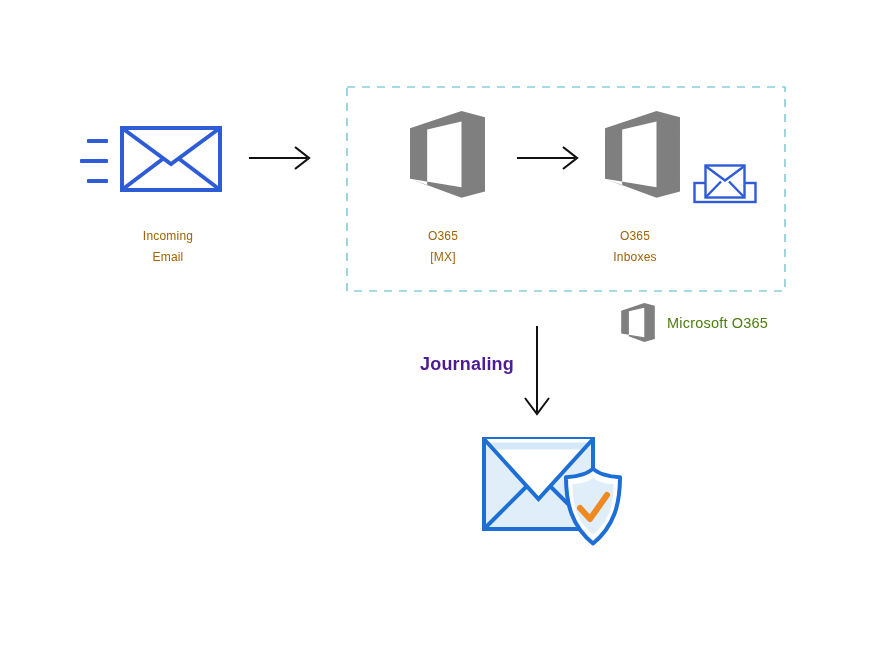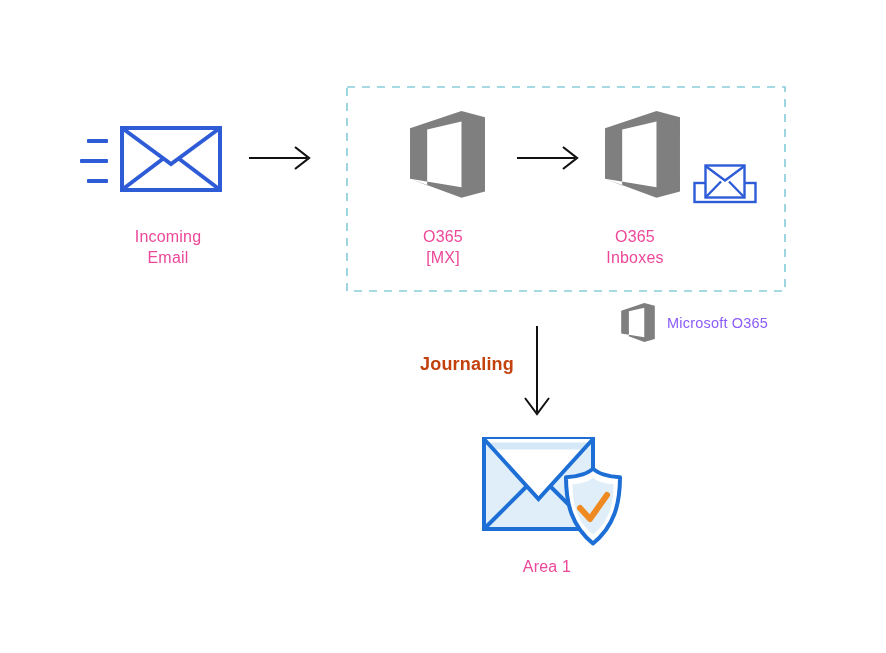--- a/index.html
+++ b/index.html
@@ -2,29 +2,29 @@
 <html><head>
 <meta charset="utf-8">
 <style>
   html,body{margin:0;padding:0;}
   body{
     width:886px;height:653px;position:relative;background:#ffffff;overflow:hidden;
     font-family:"Liberation Sans","DejaVu Sans",sans-serif;
   }
   .abs{position:absolute;}
   .node-label{
-    text-align:center;color:#ec4899;font-size:16px;line-height:21px;letter-spacing:.2px;
+    text-align:center;color:#a16207;font-size:12px;line-height:21px;letter-spacing:.2px;
   }
   .node-label span{display:block;}
   .speed-line{position:absolute;height:4px;background:#2e5bd6;border-radius:1px;}
   .journaling{
-    color:#c2410c;font-size:18px;font-weight:600;letter-spacing:.2px;
+    color:#4c1d95;font-size:18px;font-weight:600;letter-spacing:.2px;
   }
   .legend-text{
-    color:#8b5cf6;font-size:14.5px;letter-spacing:.2px;
+    color:#4d7c0f;font-size:14.5px;letter-spacing:.2px;
   }
   svg{display:block;overflow:visible;}
 </style>
 </head>
 <body>
 
 <div class="speed-line" style="left:87px;top:139px;width:21px;"></div>
 <div class="speed-line" style="left:80px;top:159px;width:28px;"></div>
 <div class="speed-line" style="left:87px;top:179px;width:21px;"></div>
 
@@ -113,14 +113,13 @@
   </g>
 </svg>
 
 <svg class="abs" style="left:561px;top:466px" width="64" height="80" viewBox="0 0 64 80">
   <path d="M32,2.5 C36,7 46.5,10.8 59,11.3 C59,38 53,60.5 32,77.5 C11,60.5 5,38 5,11.3 C17.5,10.8 28,7 32,2.5 Z" stroke-width="4" stroke-linejoin="round" stroke="#1d6fd6" fill="#ffffff"></path>
   <path d="M32,2.5 C36,7 46.5,10.8 59,11.3 C59,38 53,60.5 32,77.5 C11,60.5 5,38 5,11.3 C17.5,10.8 28,7 32,2.5 Z" transform="translate(7.7,9.6) scale(0.76)" stroke="none" fill="#dfeef9"></path>
   <path d="M19,42 L29,53 L46,29" fill="none" stroke-width="6" stroke-linecap="round" stroke-linejoin="round" stroke="#ee8a21"></path>
 </svg>
 
 <div class="abs node-label" style="left:477px;top:556px;width:140px;">
-  <span>Area 1</span>
 </div>
 
 </body></html>

